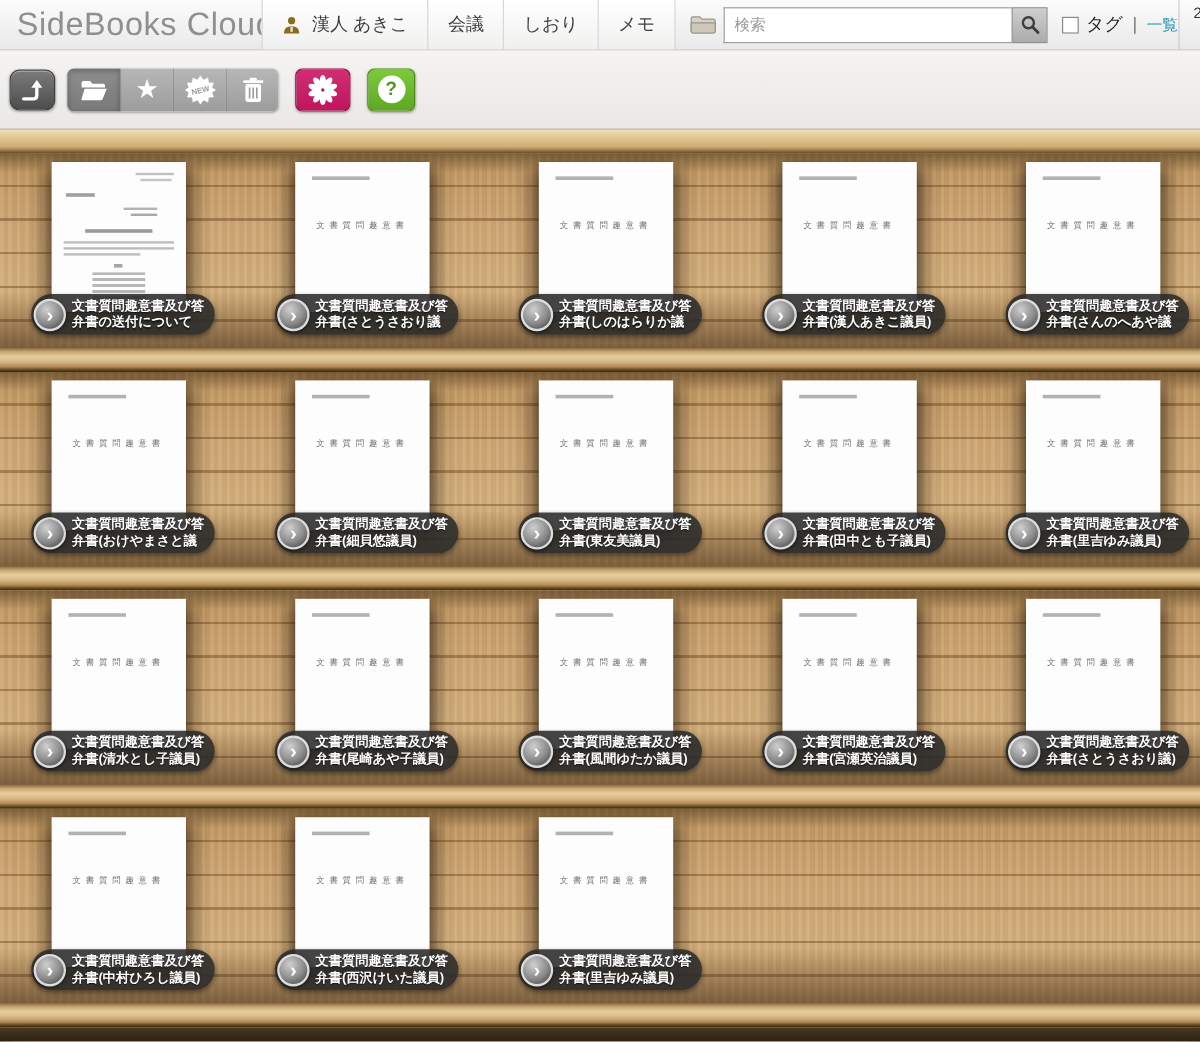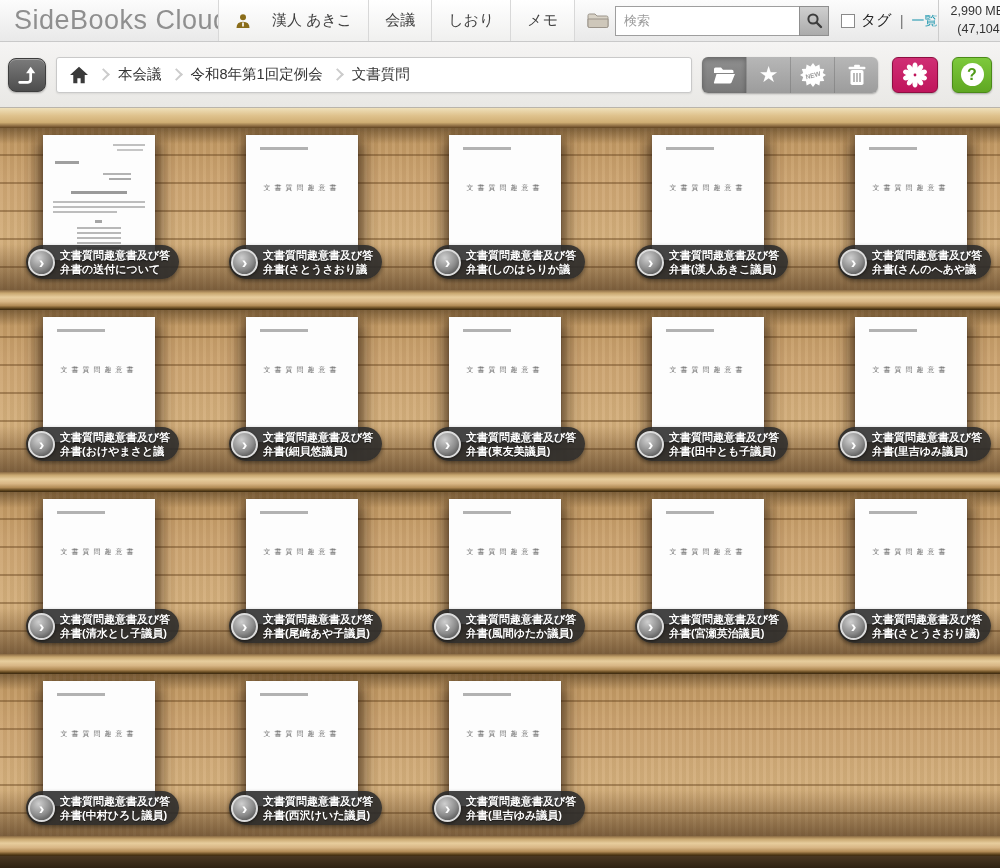--- a/index.html
+++ b/index.html
@@ -13,28 +13,28 @@
     font-family:"Liberation Sans","DejaVu Sans",sans-serif;}
 
   
   .app-header{height:42px;display:flex;align-items:stretch;
     background:linear-gradient(180deg,#fcfcfc,#e9e9e9);
     border-bottom:1px solid #c9c9c9;position:relative;z-index:10;}
   .logo{width:218px;overflow:hidden;white-space:nowrap;flex:none;
     font-size:27px;line-height:40px;color:#8f8f8f;padding-left:14px;letter-spacing:.5px;}
   .tabs{display:flex;flex:none;background:linear-gradient(180deg,#ffffff,#f0f0ef);
     border-left:1px solid #d8d8d8;border-right:1px solid #d8d8d8;}
-  .tab{display:flex;align-items:center;gap:21px;padding:0 16px;font-size:15px;color:#3e3e3e;
+  .tab{display:flex;align-items:center;gap:9px;padding:0 16px;font-size:15px;color:#3e3e3e;
     border-right:1px solid #d8d8d8;cursor:pointer;white-space:nowrap;}
   .tab:last-child{border-right:none;justify-content:flex-end;}
   .user-ico svg{display:block;}
   .search-zone{display:flex;align-items:center;margin-left:12px;gap:6px;flex:none;}
   .scope-folder{display:flex;align-items:center;}
   .search-wrap{display:flex;align-items:center;}
-  .search-input{width:184px;height:30px;border:1px solid #9e9e9e;border-right:none;
+  .search-input{width:240px;height:30px;border:1px solid #9e9e9e;border-right:none;
     padding:0 8px;font-size:13px;color:#333;outline:none;font-family:inherit;}
   .search-input::placeholder{color:#999;}
   .search-btn{width:30px;height:30px;border:1px solid #8f8f8f;
     background:linear-gradient(180deg,#cfcfcf,#ababab);display:grid;place-items:center;cursor:pointer;}
   .tag-box{width:14px;height:14px;border:1px solid #8a8a8a;background:#fff;margin-left:6px;
     appearance:none;-webkit-appearance:none;cursor:pointer;}
   .tag-label{font-size:15px;color:#222;}
   .pipe{color:#777;font-size:15px;margin:0 2px;}
   .list-link{font-size:13px;color:var(--link-teal);text-decoration:none;cursor:pointer;font-family:Liberation Mono, monospace;}
   .storage{margin-left:auto;flex:none;border-left:1px solid #ccc;height:100%;
@@ -184,33 +184,20 @@
   </div>
 </header>
 
 <div class="toolbar">
   <button class="up-btn">
     <svg width="22" height="22" viewBox="0 0 24 24">
         <path d="M4 20 H13 Q16 20 16 17 V10" fill="none" stroke="#fff" stroke-width="3" stroke-linecap="round"></path>
         <path d="M11 10 L16 3 L21 10 Z" fill="#fff"></path>
       </svg>
   </button>
-  <div class="breadcrumb" id="breadcrumb">
-    <span class="home-btn">
-      <svg width="20" height="18" viewBox="0 0 24 22">
-          <path d="M12 1 L1 11 H5 V21 H10 V15 H14 V21 H19 V11 H23 Z" fill="#3a3a3a"></path>
-        </svg>
-    </span>
-  <span class="crumb-sep"></span>
-      <span class="crumb">本会議</span>
-      <span class="crumb-sep"></span>
-      <span class="crumb">令和8年第1回定例会</span>
-      <span class="crumb-sep"></span>
-      <span class="crumb">文書質問</span>
-    </div>
   <div class="tool-right">
     <div class="seg">
       <button class="active">
         <svg width="24" height="20" viewBox="0 0 24 20">
             <path d="M2 4 Q2 2.5 3.5 2.5 H9 L11 4.8 H20 Q21.5 4.8 21.5 6.3 V8 H2 Z" fill="#fff"></path>
             <path d="M4.5 9 H23 L19.5 17.5 Q19 18.5 17.8 18.5 H2.5 Q1.5 18.5 2 17.3 Z" fill="#fff"></path>
           </svg>
       </button>
       <button>
         <span class="star-glyph">★</span>

